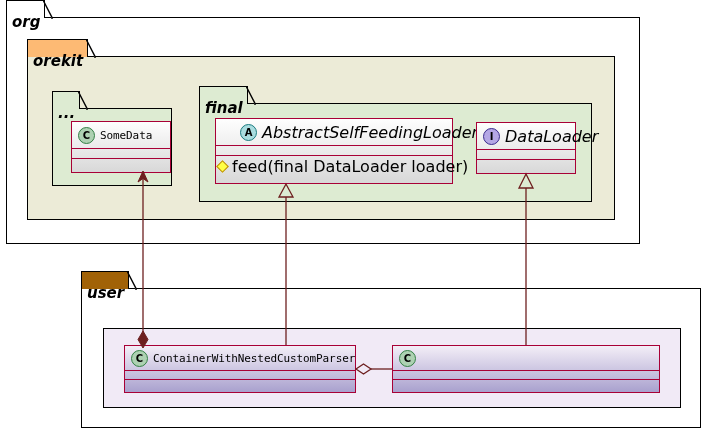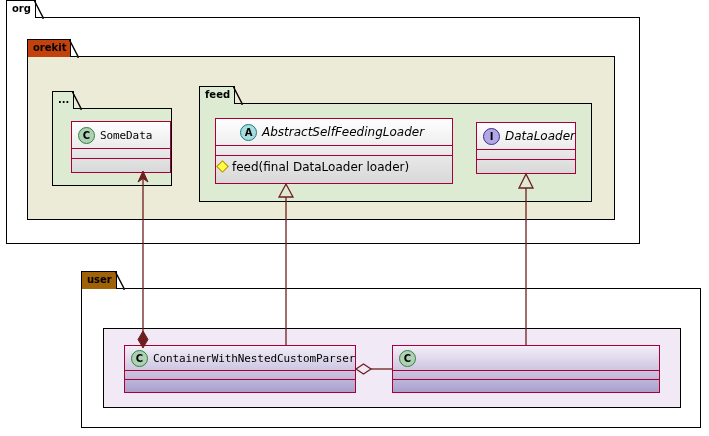--- a/index.html
+++ b/index.html
@@ -3,42 +3,42 @@
 <meta charset="utf-8">
 <style>
   html,body{margin:0;padding:0;background:#ffffff;}
   body{width:709px;height:436px;overflow:hidden;font-family:"DejaVu Sans",sans-serif;}
   #stage{position:relative;width:709px;height:436px;background:#ffffff;}
 
   
   .pkg{position:absolute;box-sizing:border-box;border:1.4px solid #000000;}
   .pkg-tab{position:absolute;box-sizing:border-box;height:18px;
            border:1.4px solid #000000;border-bottom:none;
-           font-weight:bold;font-size:10px;line-height:16px;
-           padding:0 4px 0 5px;color:#000;white-space:nowrap;}
+           font-weight:bold;font-size:15px;line-height:16px;
+           padding:13px 4px 0 5px;color:#000;white-space:nowrap;font-style:italic;}
   .pkg-tab .notch{position:absolute;right:-9px;top:-1.4px;width:10px;height:19.4px;overflow:hidden;}
   .pkg-tab .notch svg{display:block;}
 
   
   .cls{position:absolute;box-sizing:border-box;border:1px solid #A80036;
        background:linear-gradient(to bottom,#FEFEFE 0%,#D8D8D8 100%);}
   .cls .hdr{position:relative;height:26px;display:flex;align-items:center;
             padding-left:6px;white-space:nowrap;}
   .cls .hdr .badge{width:15px;height:15px;border-radius:50%;
                    display:inline-flex;align-items:center;justify-content:center;
                    font-size:10px;font-weight:bold;margin-right:5px;flex:0 0 auto;}
   .badge-C{background:#ADD1B2;border:1px solid #348046;color:#000;}
   .badge-A{background:#A9DCDF;border:1px solid #1B7B7F;color:#000;}
   .badge-I{background:#B4A7E5;border:1px solid #3A2C8C;color:#000;}
-  .cls .name{font-size:12px;color:#000;}
+  .cls .name{font-size:16px;color:#000;}
   .cls .name.mono{font-family:"DejaVu Sans Mono",monospace;font-size:11px;letter-spacing:-0.1px;}
   .cls .name.ital{font-style:italic;font-family:"DejaVu Sans",sans-serif;}
   .cls .sep{border-top:1px solid #A80036;}
   .cls .row{height:9px;}
-  .cls .mrow{height:21px;display:flex;align-items:center;padding-left:2px;white-space:nowrap;font-size:12px;color:#000;text-align:right;}
+  .cls .mrow{height:21px;display:flex;align-items:center;padding-left:2px;white-space:nowrap;font-size:16px;color:#000;text-align:right;}
   .diamond-pub{width:7px;height:7px;background:#FFFF44;border:1px solid #B8860B;
                transform:rotate(45deg);margin-right:5px;flex:0 0 auto;}
 
   
   .grad-purple{background:linear-gradient(to bottom,#F3EEF7 0%,#A9A1CE 100%);}
   .grad-grey{background:linear-gradient(to bottom,#FEFEFE 0%,#D8D8D8 100%);}
   svg.ov{position:absolute;left:0;top:0;width:709px;height:436px;pointer-events:none;overflow:visible;}
 </style>
 </head>
 <body>
@@ -49,21 +49,21 @@
   <div class="pkg-tab" style="left:6px;top:0px;background:#FFFFFF;">
     <span>org</span>
     <span class="notch">
       <svg width="10" height="20" viewBox="0 0 10 20">
           <path d="M0,0 L9,17.5 L9,19.4" fill="#FFFFFF" stroke="#000" stroke-width="1.4"></path>
         </svg>
     </span>
   </div>
 
   <div class="pkg" style="left:27px;top:56px;width:588px;height:164px;background:#ECEBD7;"></div>
-  <div class="pkg-tab" style="left:27px;top:39px;background:#c2410c;">
+  <div class="pkg-tab" style="left:27px;top:39px;background:#fdba74;">
     <span>orekit</span>
     <span class="notch">
       <svg width="10" height="20" viewBox="0 0 10 20">
           <path d="M0,0 L9,17.5 L9,19.4" fill="#ECEBD7" stroke="#000" stroke-width="1.4"></path>
         </svg>
     </span>
   </div>
 
   <div class="pkg" style="left:52px;top:108px;width:120px;height:78px;background:#DDEBD2;"></div>
   <div class="pkg-tab" style="left:52px;top:91px;background:#DDEBD2;">
@@ -81,21 +81,21 @@
       <span class="name mono">SomeData</span>
     </div>
     <div class="sep"></div>
     <div class="row"></div>
     <div class="sep"></div>
     <div class="row"></div>
   </div>
 
   <div class="pkg" style="left:199px;top:103px;width:393px;height:99px;background:#DDEBD2;"></div>
   <div class="pkg-tab" style="left:199px;top:86px;background:#DDEBD2;">
-    <span>feed</span>
+    <span>final</span>
     <span class="notch">
       <svg width="10" height="20" viewBox="0 0 10 20">
           <path d="M0,0 L9,17.5 L9,19.4" fill="#DDEBD2" stroke="#000" stroke-width="1.4"></path>
         </svg>
     </span>
   </div>
 
   <div class="cls grad-grey" style="left:215px;top:118px;width:238px;height:66px;">
     <div class="hdr" style="padding-left:24px;">
       <span class="badge badge-A">A</span>

